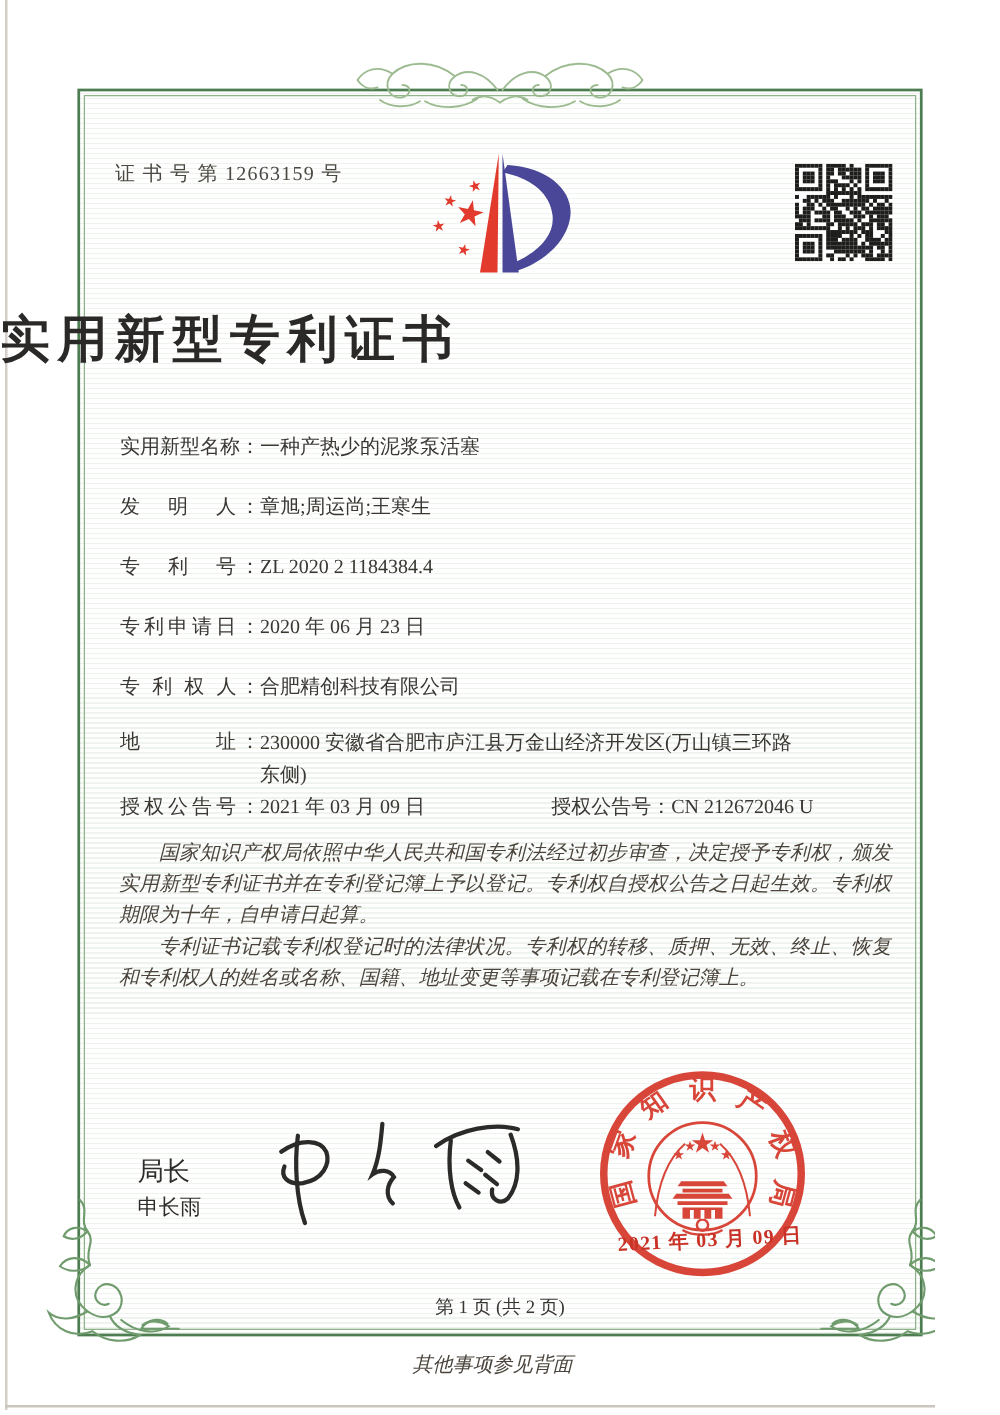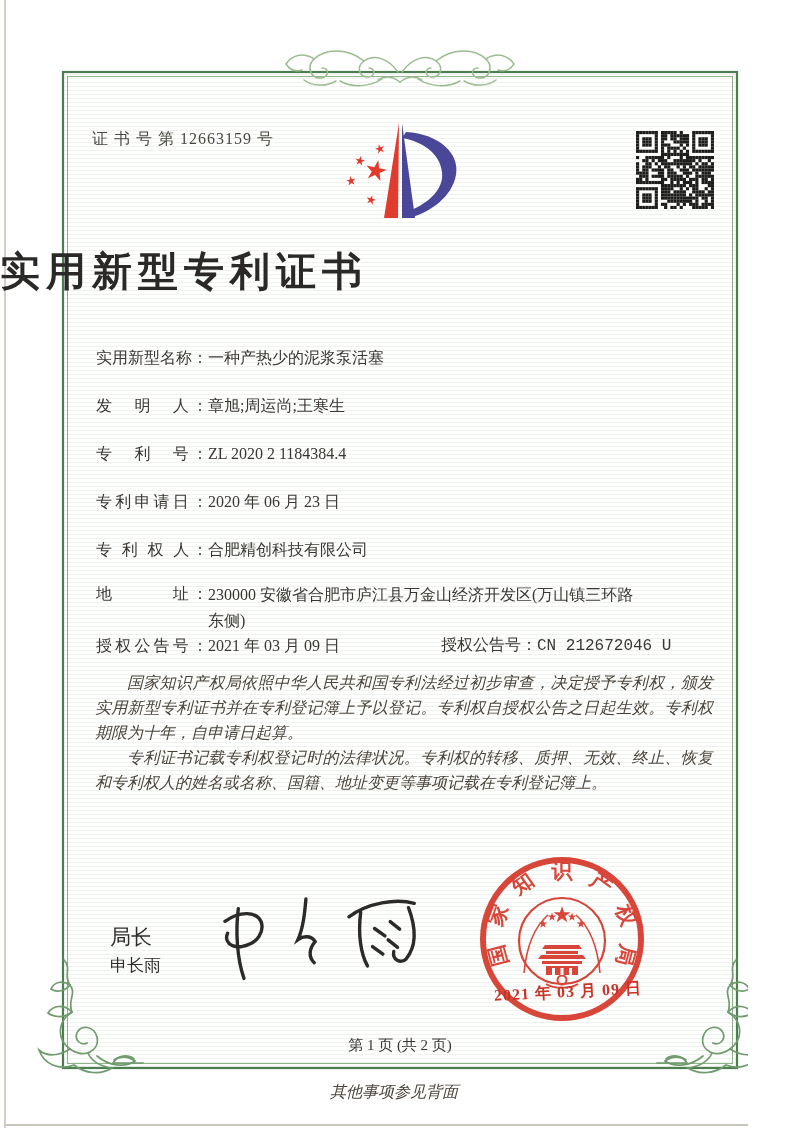--- a/index.html
+++ b/index.html
@@ -18,21 +18,21 @@
   #logo{left:336px;top:120px;width:132px;height:102px;}
   #qr{left:636px;top:131px;width:78px;height:78px;}
   #title{left:0;top:244px;width:800px;text-align:left;font-size:40px;font-weight:bold;
          letter-spacing:6px;color:#2b2927;}
   #fields{left:96px;top:346px;width:630px;}
   .frow{position:absolute;left:0;font-size:16px;line-height:24px;color:#3a3733;white-space:nowrap;}
   .flabel{display:inline-block;width:112px;text-align:justify;text-align-last:justify;vertical-align:top;}
   .flabel.nat{width:auto;text-align:left;text-align-last:auto;}
   .fvalue{display:inline-block;vertical-align:top;margin-left:0px;}
   .fvalue.wrap{white-space:normal;width:432px;line-height:26px;}
-  .g2{position:absolute;left:345px;top:0;font-family:Liberation Mono, monospace;}
+  .g2{position:absolute;left:345px;top:0;}
   #paras{left:95px;top:670px;width:618px;font-size:16px;line-height:25px;font-style:italic;
          color:#4a443c;text-align:justify;}
   #paras p{margin:0;text-indent:2em;}
   #sig-title{left:110px;top:923px;font-size:21px;color:#2f2d2b;}
   #sig-name{left:110px;top:954px;font-size:17px;color:#2f2d2b;}
   #signature{left:212px;top:886px;width:230px;height:105px;transform:rotate(-3deg);}
   #seal{left:476px;top:853px;width:172px;height:172px;z-index:4;}
   #seal-date{left:494px;top:982px;z-index:5;font-size:16px;font-weight:bold;color:#c93327;
              letter-spacing:1px;transform:rotate(-3deg);}
   #page-info{left:63px;top:1036px;width:674px;text-align:center;font-size:15px;color:#3a3733;}

